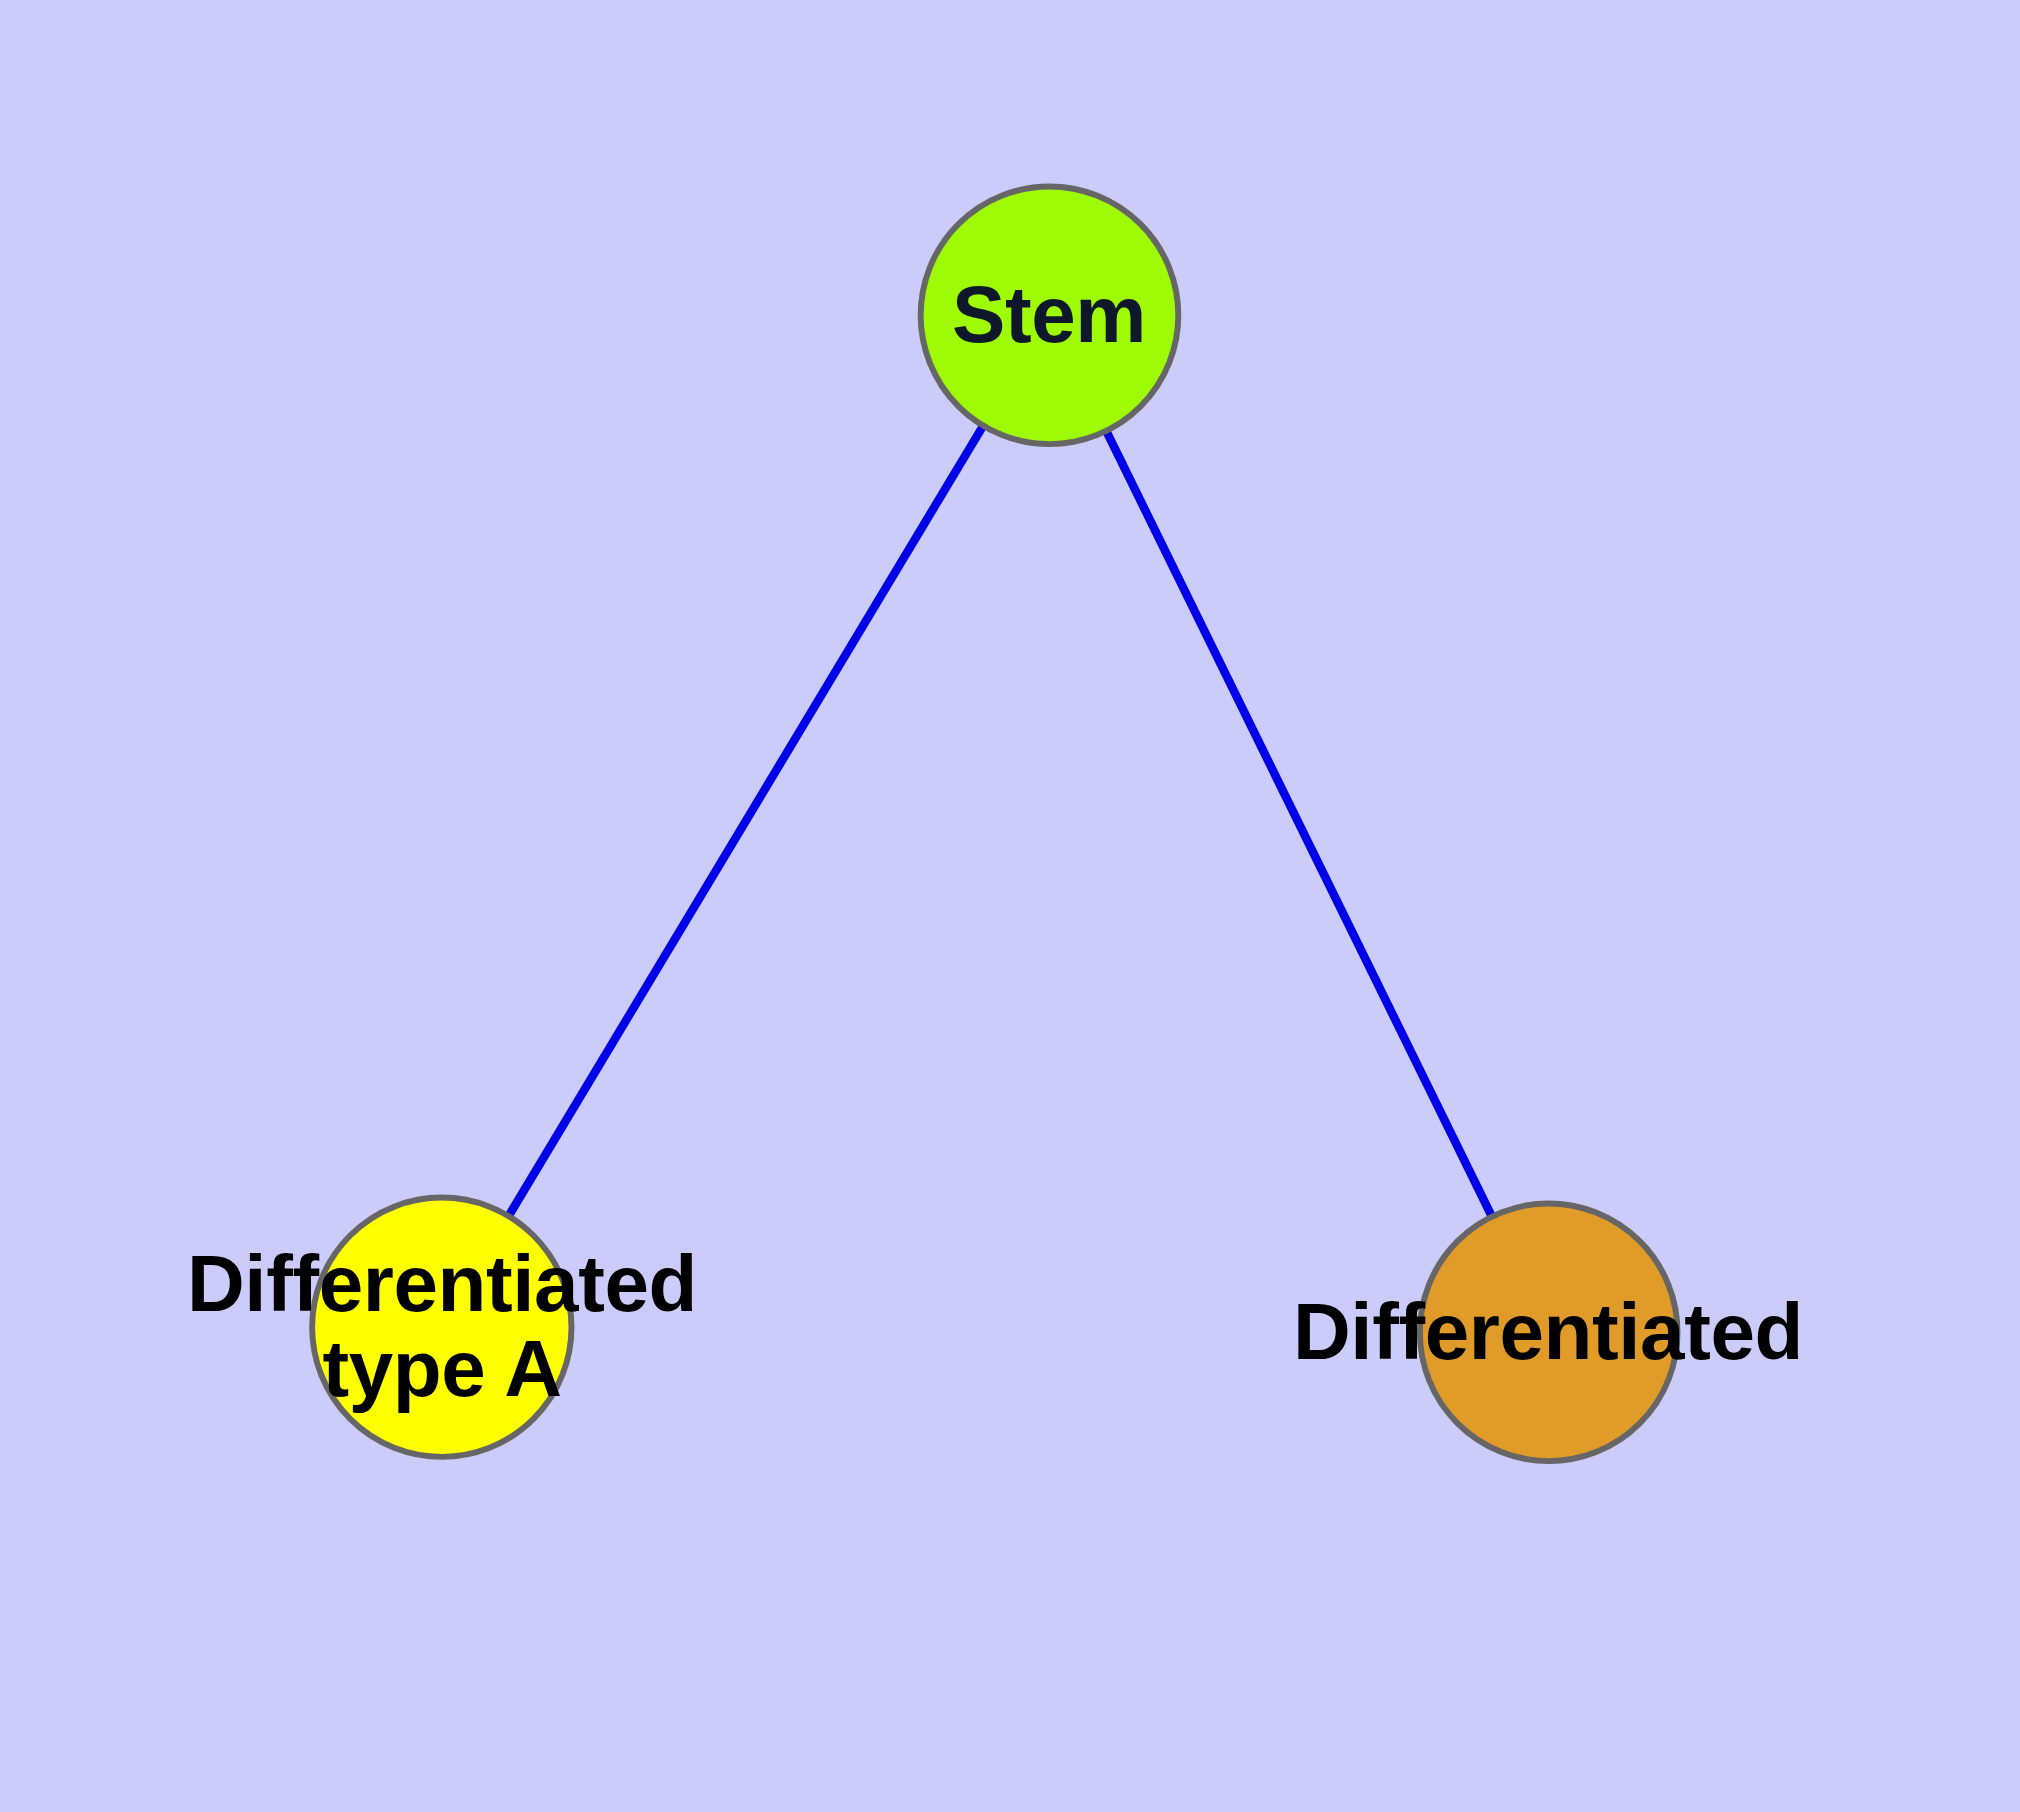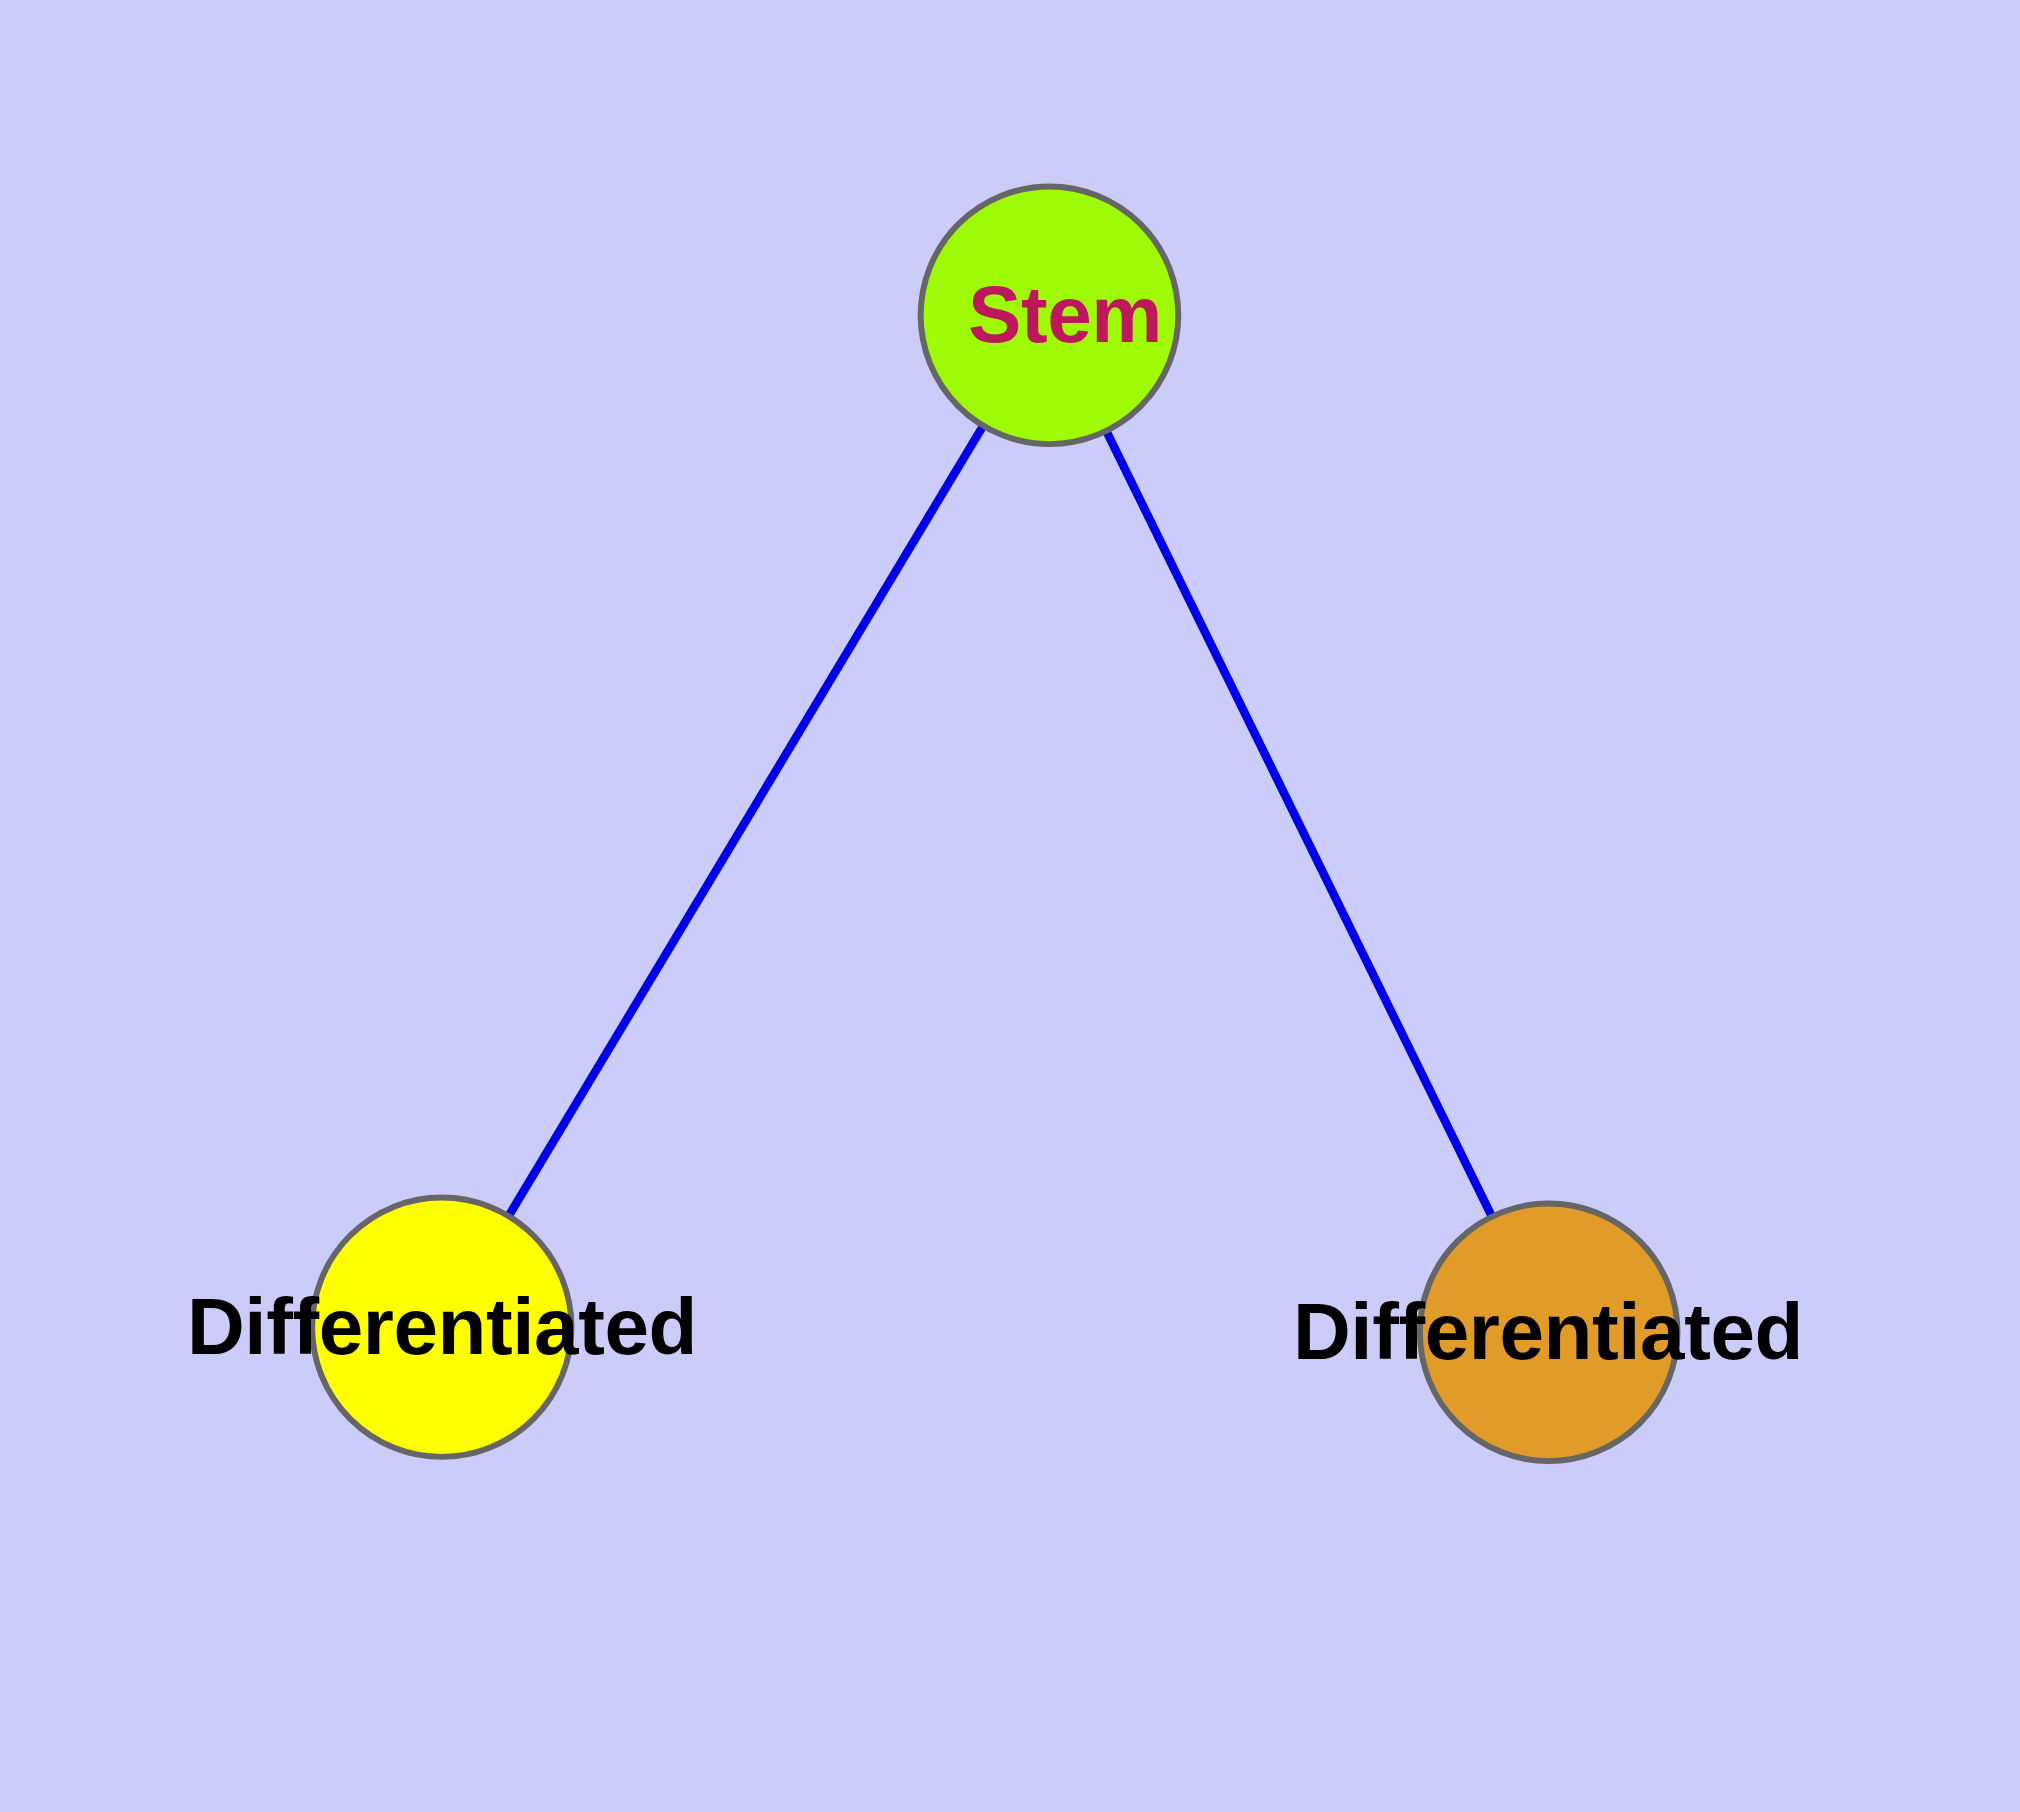--- a/index.html
+++ b/index.html
@@ -52,19 +52,19 @@
         <line x1="1303.2115215961655" y1="504.8587876322557" x2="1761.7884784038345" y2="1439.1412123677442" stroke="#0000e6" stroke-width="10" stroke-linecap="butt"></line>
       </g>
     <g id="nodes-layer">
         <circle cx="1238" cy="372" r="152" fill="#9efa05" stroke="#666666" stroke-width="7"></circle>
         <circle cx="521" cy="1566" r="153" fill="#ffff00" stroke="#666666" stroke-width="7"></circle>
         <circle cx="1827" cy="1572" r="152" fill="#e09b28" stroke="#666666" stroke-width="7"></circle>
       </g>
   </svg>
 
   <div id="labels-layer">
-      <div class="node-label" style="left: 1049px; top: 315px; font-size: 80px; color: #be185d; margin-left: 16px;"><div>Stem</div></div>
-      <div class="node-label" style="left: 442px; top: 1327px; font-size: 80px; color: rgb(0, 0, 0);"><div>Differentiated</div></div>
+      <div class="node-label" style="left: 1049px; top: 315px; font-size: 80px; color: #0f172a;"><div>Stem</div></div>
+      <div class="node-label" style="left: 442px; top: 1327px; font-size: 80px; color: rgb(0, 0, 0);"><div>Differentiated</div><div>type A</div></div>
       <div class="node-label" style="left: 1548px; top: 1332px; font-size: 80px; color: rgb(0, 0, 0);"><div>Differentiated</div></div>
     </div>
 
 </div>
 
 
 </body></html>

